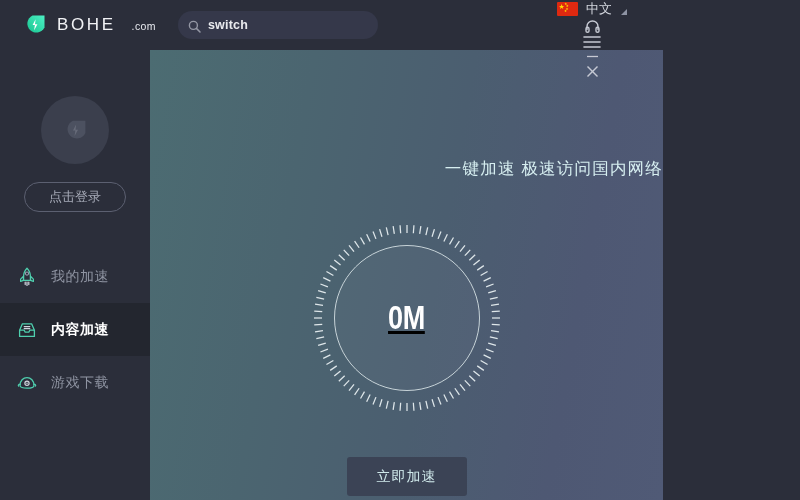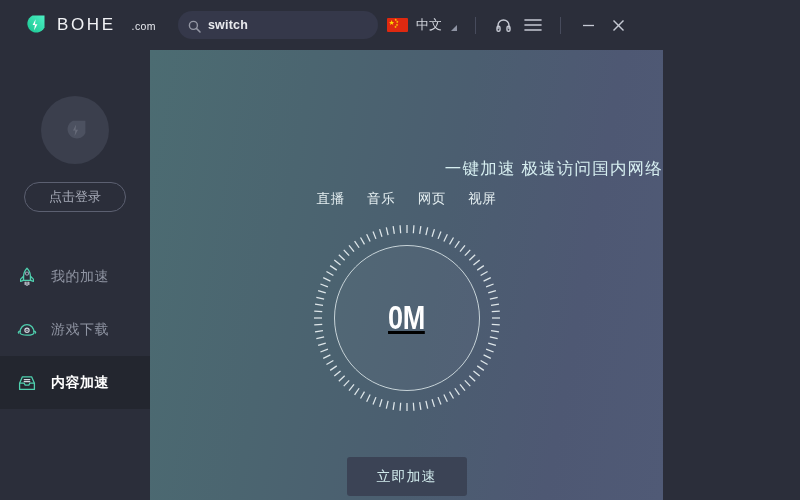--- a/index.html
+++ b/index.html
@@ -67,20 +67,21 @@
     letter-spacing: .2px;
     line-height: 1;
   }
 
   .tb-right {
     margin-left: auto;
     display: flex; align-items: center;
     height: 100%;
     padding-right: 30px;
     gap: 0px;
+    flex-direction: column;
   }
   .lang-group {
     display: flex; align-items: center;
     gap: 8px;
     padding: 0 6px;
     cursor: default;
   }
   .flag {
     width: 21px; height: 14px;
     background: #de2910;
@@ -345,58 +346,52 @@
               <path d="M7.5 10.2 L4.6 13.2 L4.6 15.4 L7.5 14.4 Z" fill="none" stroke="#4fcfae" stroke-width="1.2" stroke-linejoin="round"></path>
               <path d="M14.5 10.2 L17.4 13.2 L17.4 15.4 L14.5 14.4 Z" fill="none" stroke="#4fcfae" stroke-width="1.2" stroke-linejoin="round"></path>
               <line x1="9.2" y1="16" x2="9.2" y2="18.6" stroke="#d2d6de" stroke-width="1.2" stroke-linecap="round"></line>
               <line x1="11" y1="16" x2="11" y2="19.4" stroke="#d2d6de" stroke-width="1.2" stroke-linecap="round"></line>
               <line x1="12.8" y1="16" x2="12.8" y2="18.6" stroke="#d2d6de" stroke-width="1.2" stroke-linecap="round"></line>
             </svg>
           </span>
           <span class="nav-label">我的加速</span>
         </div>
 
+        <div class="nav-item active">
+          <span class="nav-ico">
+            <svg width="22" height="22" viewBox="0 0 22 22">
+              <path d="M6.4 4.8 L15.6 4.8 L18.4 11.2 L18.4 17.4 L3.6 17.4 L3.6 11.2 Z" fill="none" stroke="#4fcfae" stroke-width="1.3" stroke-linejoin="round"></path>
+              <path d="M3.6 11.2 L8.2 11.2 L9.2 13.2 L12.8 13.2 L13.8 11.2 L18.4 11.2" fill="none" stroke="#4fcfae" stroke-width="1.3" stroke-linejoin="round"></path>
+              <line x1="8.2" y1="7.6" x2="13.8" y2="7.6" stroke="#d2d6de" stroke-width="1.2" stroke-linecap="round"></line>
+              <line x1="8.2" y1="9.6" x2="13.8" y2="9.6" stroke="#d2d6de" stroke-width="1.2" stroke-linecap="round"></line>
+            </svg>
+          </span>
+          <span class="nav-label">内容加速</span>
+        </div>
+
         <div class="nav-item">
           <span class="nav-ico">
             <svg width="22" height="22" viewBox="0 0 22 22">
               <path d="M4 13.5 C4 8.8 7.2 5.6 11 5.6 C14.8 5.6 18 8.8 18 13.5 C18 15.2 15 16.2 11 16.2 C7 16.2 4 15.2 4 13.5 Z" fill="none" stroke="#4fcfae" stroke-width="1.3"></path>
               <circle cx="11" cy="11.3" r="2.1" fill="none" stroke="#d2d6de" stroke-width="1.2"></circle>
               <circle cx="11" cy="11.3" r="0.75" fill="#d2d6de"></circle>
               <path d="M4.2 12.2 C2.6 12.4 1.8 13.4 2.6 14.2" fill="none" stroke="#4fcfae" stroke-width="1.2" stroke-linecap="round"></path>
               <path d="M17.8 12.2 C19.4 12.4 20.2 13.4 19.4 14.2" fill="none" stroke="#4fcfae" stroke-width="1.2" stroke-linecap="round"></path>
             </svg>
           </span>
           <span class="nav-label">游戏下载</span>
         </div>
 
-        <div class="nav-item active">
-          <span class="nav-ico">
-            <svg width="22" height="22" viewBox="0 0 22 22">
-              <path d="M6.4 4.8 L15.6 4.8 L18.4 11.2 L18.4 17.4 L3.6 17.4 L3.6 11.2 Z" fill="none" stroke="#4fcfae" stroke-width="1.3" stroke-linejoin="round"></path>
-              <path d="M3.6 11.2 L8.2 11.2 L9.2 13.2 L12.8 13.2 L13.8 11.2 L18.4 11.2" fill="none" stroke="#4fcfae" stroke-width="1.3" stroke-linejoin="round"></path>
-              <line x1="8.2" y1="7.6" x2="13.8" y2="7.6" stroke="#d2d6de" stroke-width="1.2" stroke-linecap="round"></line>
-              <line x1="8.2" y1="9.6" x2="13.8" y2="9.6" stroke="#d2d6de" stroke-width="1.2" stroke-linecap="round"></line>
-            </svg>
-          </span>
-          <span class="nav-label">内容加速</span>
-        </div>
-
       </div>
     </div>
 
     <div class="main">
 
       <div class="hero-title">一键加速 极速访问国内网络</div>
 
-      <div class="hero-tags">
-        <span>直播</span>
-        <span>音乐</span>
-        <span>网页</span>
-        <span>视屏</span>
-      </div>
 
       <div class="gauge-wrap">
         <svg class="gauge-ticks" width="190" height="190" viewBox="0 0 190 190">
           <g id="tick-group" stroke="#dfe7ea" stroke-width="1.25" stroke-linecap="butt">
               <line x1="95.00" y1="10.00" x2="95.00" y2="2.00"></line>
               <line x1="101.35" y1="10.24" x2="101.95" y2="2.26"></line>
               <line x1="107.67" y1="10.95" x2="108.86" y2="3.04"></line>
               <line x1="113.91" y1="12.13" x2="115.69" y2="4.33"></line>
               <line x1="120.05" y1="13.78" x2="122.41" y2="6.13"></line>
               <line x1="126.05" y1="15.88" x2="128.98" y2="8.43"></line>

